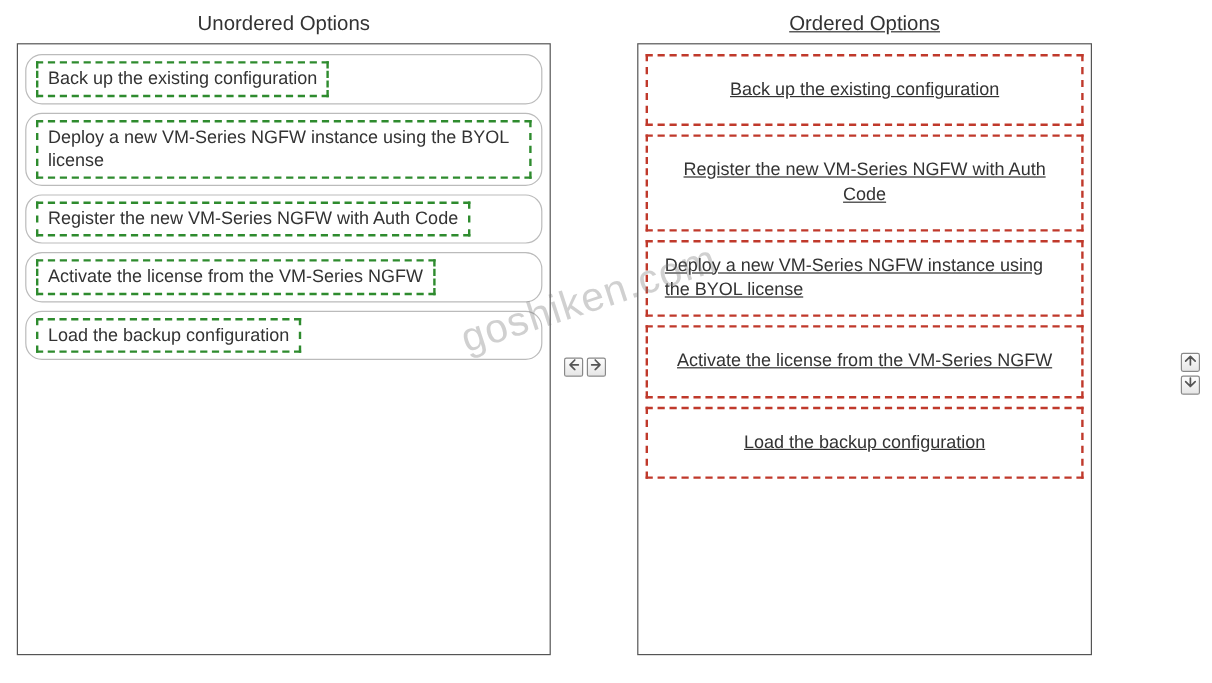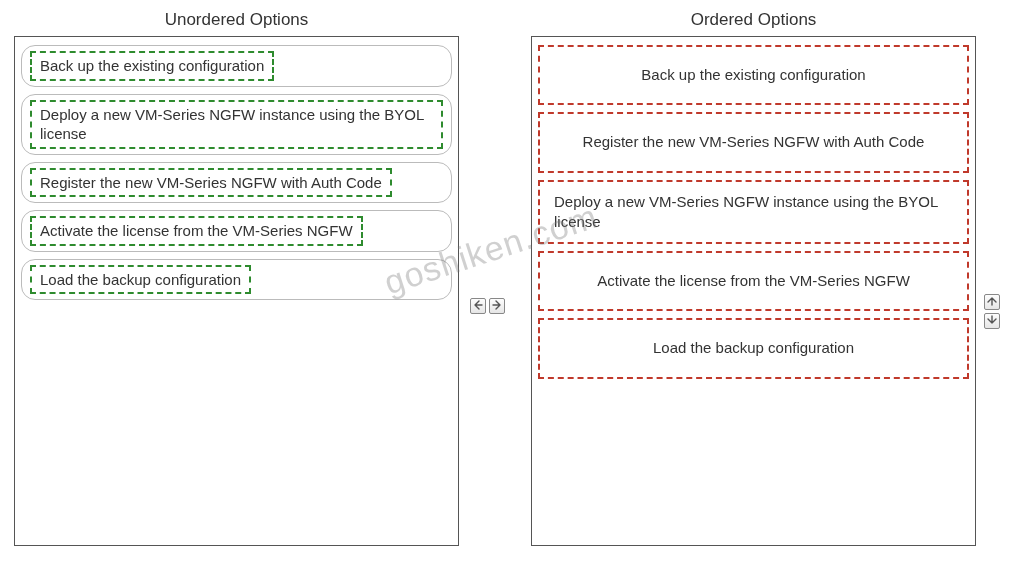--- a/index.html
+++ b/index.html
@@ -21,21 +21,21 @@
       padding: 10px 14px;
       gap: 18px;
       align-items: flex-start;
     }
     .column {
       display: flex;
       flex-direction: column;
       align-items: center;
     }
     .col-left { width: 445px; }
-    .col-right { width: 445px; }
+    .col-right { width: 379px; text-decoration: underline; }
     .col-title {
       font-size: 17px;
       font-weight: 400;
       color: #333;
       margin-bottom: 6px;
       text-align: center;
     }
     .panel {
       border: 1px solid #555;
       width: 100%;

